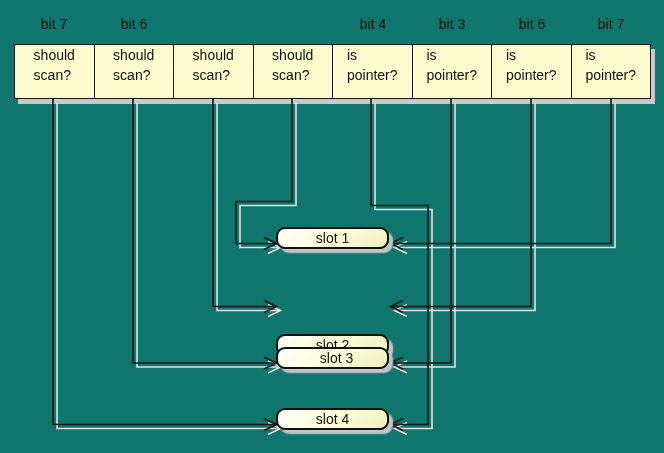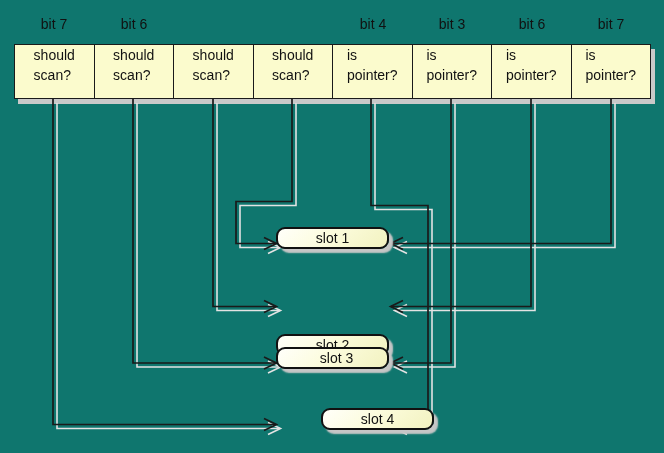--- a/index.html
+++ b/index.html
@@ -76,21 +76,21 @@
     background: linear-gradient(135deg, #fffffa 0%, #fcfcdd 45%, #f2f2c0 100%);
     box-shadow: 4px 4px 1.5px #c6c6c6;
     display: flex;
     align-items: center;
     justify-content: center;
   }
   .slot .slot-text { font-size: 14px; }
   .slot1 { top: 227px; }
   .slot2 { top: 290px; margin-top: 44px; }
   .slot3 { top: 347px; padding-left: 8px; }
-  .slot4 { top: 408px; margin-left: 45px; }
+  .slot4 { top: 408px; }
 </style>
 </head>
 <body>
 
 <div class="canvas">
 
   <div class="bit-label" style="left:14px">bit 7</div>
   <div class="bit-label" style="left:94px">bit 6</div>
   <div class="bit-label" style="left:333px">bit 4</div>
   <div class="bit-label" style="left:412px">bit 3</div>

